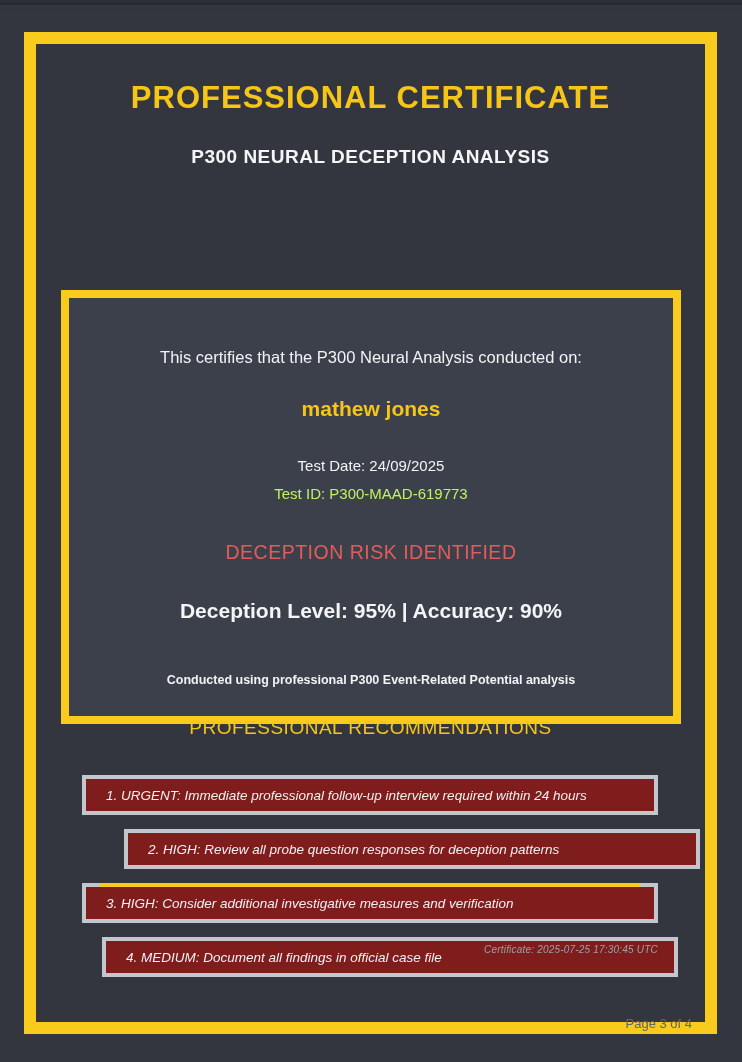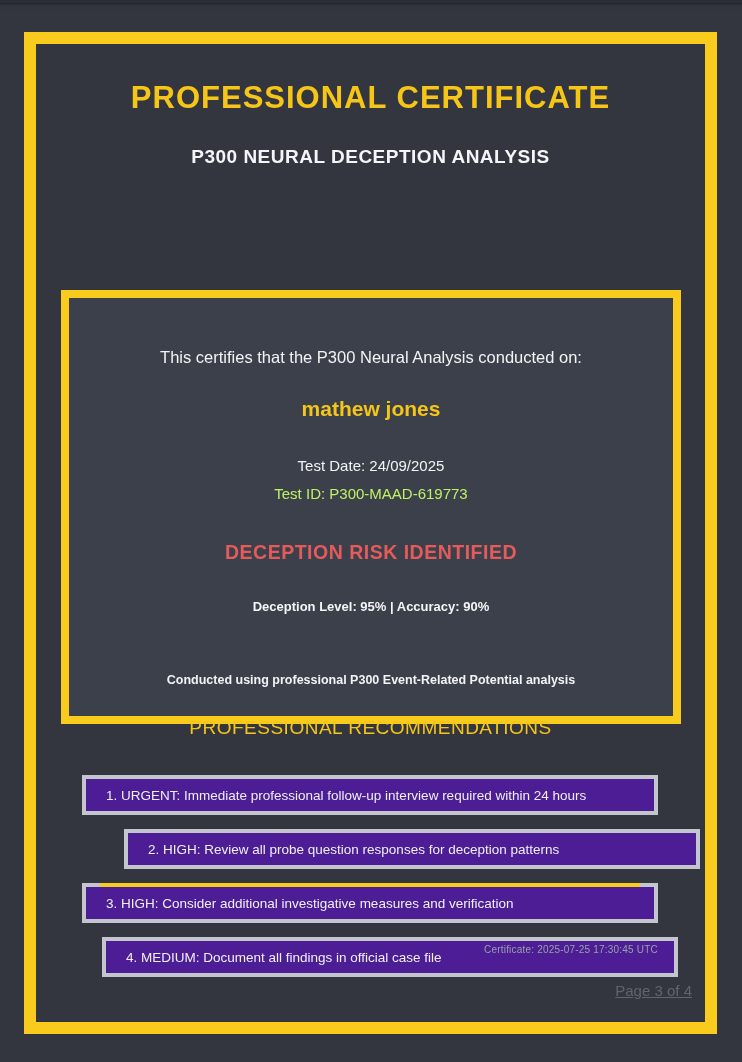--- a/index.html
+++ b/index.html
@@ -25,47 +25,47 @@
   }
   #result-panel{
     position:absolute;left:61px;top:250px;width:620px;height:434px;
     border:8px solid #f8cb1c;background:#3c404a;box-sizing:border-box;margin-top:40px;
   }
   #result-panel .line{position:absolute;left:0;width:604px;text-align:center;}
   .intro-line{top:50px;font-size:16.5px;color:#f2f3f5;}
   .name-line{top:99px;font-size:21px;font-weight:bold;color:#f5c518;}
   .date-line{top:159px;font-size:15px;color:#f2f3f5;}
   .id-line{top:187px;font-size:15px;color:#bef264;}
-  .risk-line{top:243px;font-size:19.5px;font-weight:bold;color:#e45b5b;letter-spacing:.5px;}
-  .metrics-line{top:301px;font-size:13px;font-weight:bold;color:#f4f5f7;}
+  .risk-line{top:243px;font-size:19.5px;font-weight:normal;color:#e45b5b;letter-spacing:.5px;}
+  .metrics-line{top:301px;font-size:21px;font-weight:bold;color:#f4f5f7;}
   .note-line{top:375px;font-size:12.5px;font-weight:bold;color:#f2f3f5;}
   #rec-heading{
     top:717px;font-size:19px;font-weight:normal;color:#f5c518;letter-spacing:.5px;
   }
   .rec-box{
     position:absolute;left:82px;width:576px;height:40px;
-    border:4px solid #c3c6cc;background:#4c1d95;box-sizing:border-box;
+    border:4px solid #c3c6cc;background:#7f1d1d;box-sizing:border-box;
     display:flex;align-items:center;padding-left:20px;
-    font-size:13.5px;color:#eef0f2;
+    font-size:13.5px;color:#eef0f2;font-style:italic;
   }
   #rec-box-1{top:775px;}
   #rec-box-2{top:829px;margin-left:42px;}
   #rec-box-3{top:883px;}
   #rec-box-4{top:937px;margin-left:20px;}
   #accent-bar{
     position:absolute;top:-4px;left:14px;right:14px;height:4px;
     background:#f8cb1c;
   }
   #stamp{
     position:absolute;top:3px;right:16px;
     font-size:10px;color:#9aa0a8;letter-spacing:.2px;
   }
   #page-indicator{
-    position:absolute;top:982px;right:50px;
-    font-size:15px;color:#60646b;z-index:3;text-decoration:underline;
+    position:absolute;top:1016px;right:50px;
+    font-size:13px;color:#60646b;z-index:3;
   }
 </style>
 </head>
 <body>
 
 <div id="page">
   <div id="top-edge"></div>
   <div id="frame"></div>
 
   <div id="main-title" class="centered">PROFESSIONAL CERTIFICATE</div>

